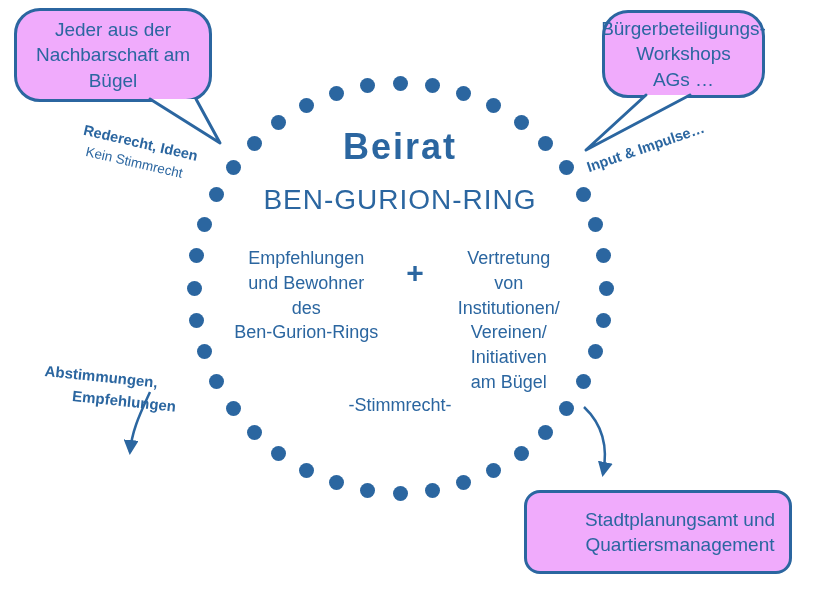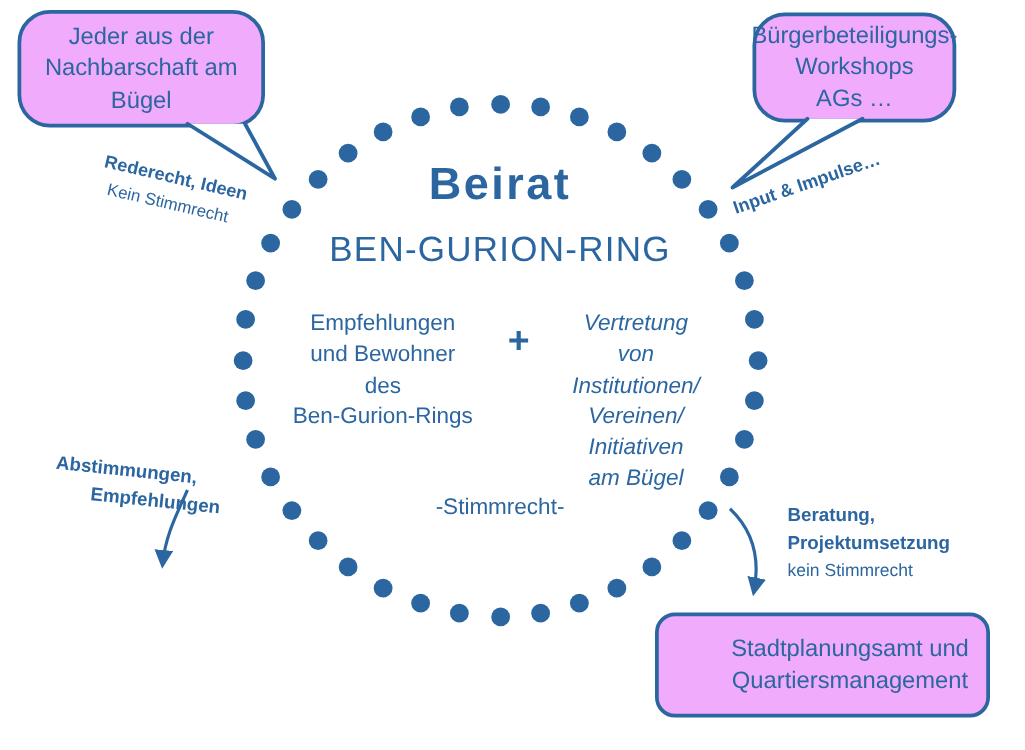--- a/index.html
+++ b/index.html
@@ -43,21 +43,21 @@
   #anno-bottom-right { left: 630px; top: 402px; font-size: 15px; }
   #anno-bottom-right .normal { font-size: 14px; }
 
   #center-content { position: absolute; left: 195px; top: 126px; width: 410px; text-align: center; z-index: 1; }
   #center-title { font-size: 36px; font-weight: bold; letter-spacing: 2px; }
   #center-sub1 { font-size: 21px; letter-spacing: 5px; margin-top: 7px; }
   #center-sub2 { font-size: 28px; letter-spacing: 1px; margin-top: 16px; }
   #center-row { display: flex; justify-content: center; align-items: flex-start; margin-top: 30px; }
   .col { font-size: 18px; line-height: 1.38; }
   #col-left { width: 180px; }
-  #col-right { width: 150px; font-style: italic; }
+  #col-right { width: 150px; }
   #plus-sign { font-size: 30px; font-weight: bold; padding: 10px 10px 0 10px; }
   #voting-right { font-size: 18px; }
 </style>
 </head>
 <body>
 
 <div id="diagram">
 
   <div id="dot-ring">
       <div class="dot" style="left: 392.5px; top: 75.5px;"></div>
@@ -141,25 +141,20 @@
     <div>Rederecht, Ideen</div>
     <div class="normal">Kein Stimmrecht</div>
   </div>
   <div id="anno-top-right" class="anno">
     <div>Input &amp; Impulse…</div>
   </div>
   <div id="anno-bottom-left" class="anno">
     <div>Abstimmungen,</div>
     <div class="indent">Empfehlungen</div>
   </div>
-  <div id="anno-bottom-right" class="anno">
-    <div>Beratung,</div>
-    <div>Projektumsetzung</div>
-    <div class="normal">kein Stimmrecht</div>
-  </div>
 
   <svg id="svg-overlay" viewBox="0 0 820 600" xmlns="http://www.w3.org/2000/svg">
     <defs>
       <marker id="arrow" viewBox="0 0 10 10" refX="8" refY="5" markerWidth="6" markerHeight="6" orient="auto">
         <path class="arrowhead" d="M0,0 L10,5 L0,10 z"></path>
       </marker>
     </defs>
     <path class="tail" d="M150,99 L220,143 L196,99"></path>
     <path class="tail" d="M690,95 L586,150 L646,95"></path>
     <path class="arrow" d="M150,392 C140,414 132,430 130,452" marker-end="url(#arrow)"></path>

